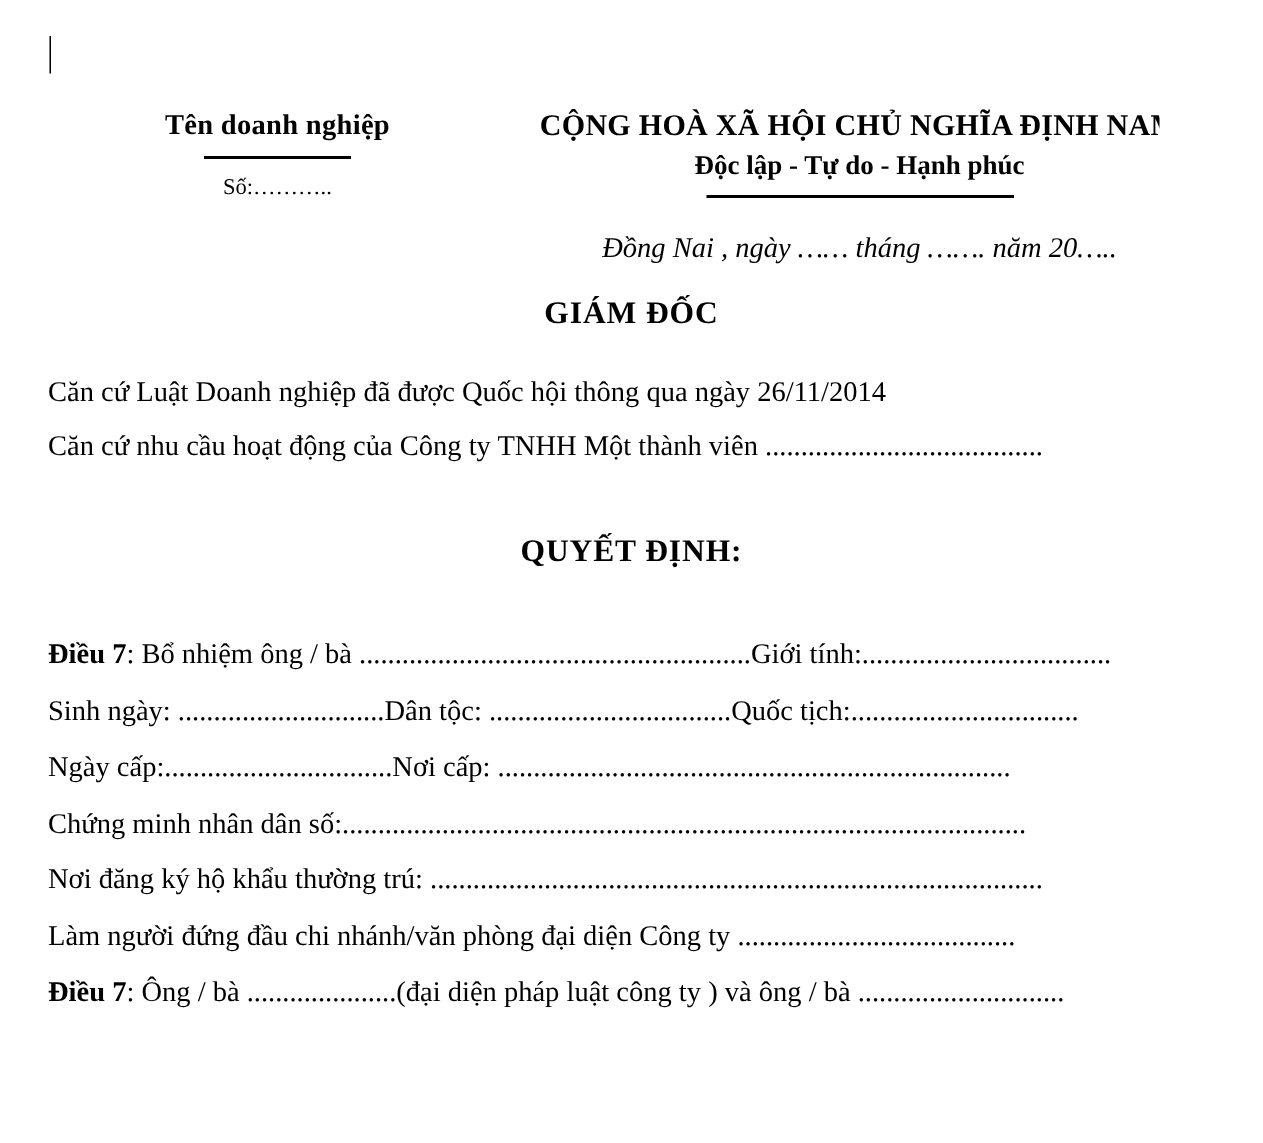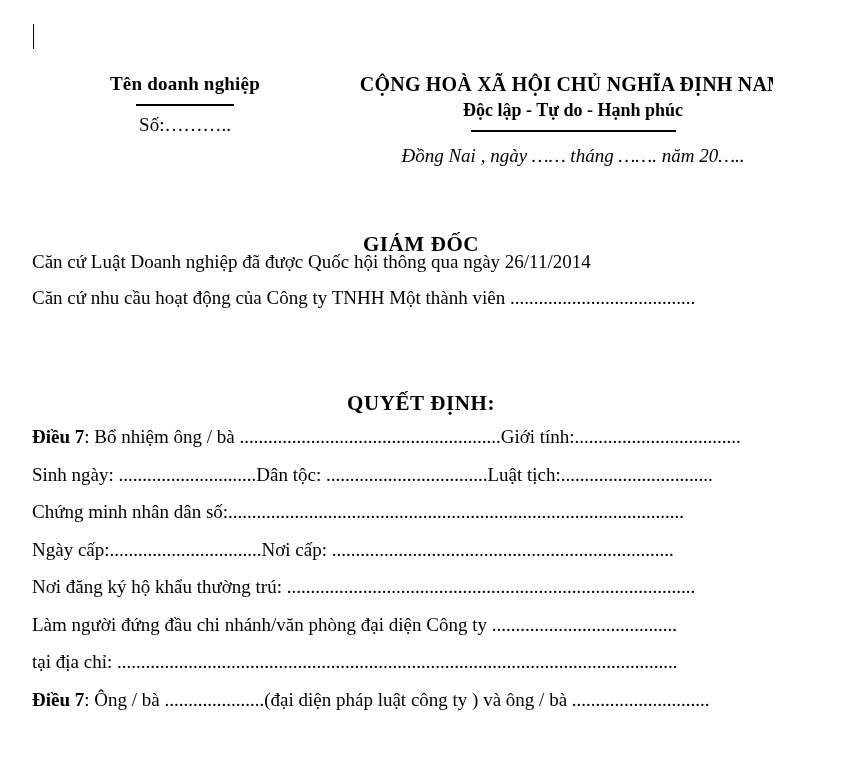--- a/index.html
+++ b/index.html
@@ -52,21 +52,21 @@
     letter-spacing: 0.2px;
     white-space: nowrap;
   }
   .rule-left {
     width: 98px;
     height: 2px;
     background: #000000;
     margin: 8px auto 0 auto;
   }
   .so-line {
-    font-size: 19px;
+    font-size: 15px;
     line-height: 26px;
     margin-top: 6px;
     white-space: nowrap;
   }
 
   .hdr-right {
     position: absolute;
     left: 318px;
     top: 0;
     width: 510px;
@@ -89,35 +89,34 @@
   .rule-right {
     width: 205px;
     height: 2px;
     background: #000000;
     margin: 8px auto 0 auto;
   }
   .place-date {
     font-style: italic;
     font-size: 19px;
     line-height: 26px;
-    margin-top: 11px;
+    margin-top: 21px;
     white-space: nowrap;
   }
 
   
   .doc-title {
     position: absolute;
     left: 0;
     width: 842px;
     text-align: center;
     font-weight: bold;
     font-size: 21px;
     letter-spacing: 0.6px;
     white-space: nowrap;
-    margin-top: 36px;
   }
   #title-giamdoc { top: 196px; }
   #title-quyetdinh { top: 355px; }
 
   
   .body-block {
     position: absolute;
     left: 32px;
     width: 778px;
   }
@@ -170,22 +169,21 @@
 
   <div class="body-block" id="block-canCu">
       <div class="line">Căn cứ Luật Doanh nghiệp đã được Quốc hội thông qua ngày 26/11/2014</div>
       <div class="line">Căn cứ nhu cầu hoạt động của Công ty TNHH Một thành viên .......................................</div>
     </div>
 
   <div class="doc-title" id="title-quyetdinh">QUYẾT ĐỊNH:</div>
 
   <div class="body-block" id="block-articles">
       <div class="line"><span class="b">Điều 7</span><span class="dots">: Bổ nhiệm ông / bà .......................................................Giới tính:...................................</span></div>
-      <div class="line"><span class="dots">Sinh ngày:  .............................Dân tộc: ..................................Luật tịch:................................</span></div>
+      <div class="line"><span class="dots">Sinh ngày:  .............................Dân tộc: ..................................Quốc tịch:................................</span></div>
+      <div class="line"><span class="dots">Ngày cấp:................................Nơi cấp:  ........................................................................</span></div>
       <div class="line"><span class="dots">Chứng minh nhân dân số:................................................................................................</span></div>
-      <div class="line"><span class="dots">Ngày cấp:................................Nơi cấp:  ........................................................................</span></div>
       <div class="line"><span class="dots">Nơi đăng ký hộ khẩu thường trú: ......................................................................................</span></div>
       <div class="line"><span class="dots">Làm người đứng đầu chi nhánh/văn phòng đại diện Công ty .......................................</span></div>
-      <div class="line"><span class="dots">tại địa chỉ: ......................................................................................................................</span></div>
       <div class="line"><span class="b">Điều 7</span><span class="dots">: Ông / bà .....................(đại diện pháp luật công ty ) và ông / bà .............................</span></div>
     </div>
 
 </div>
 
 </body></html>

